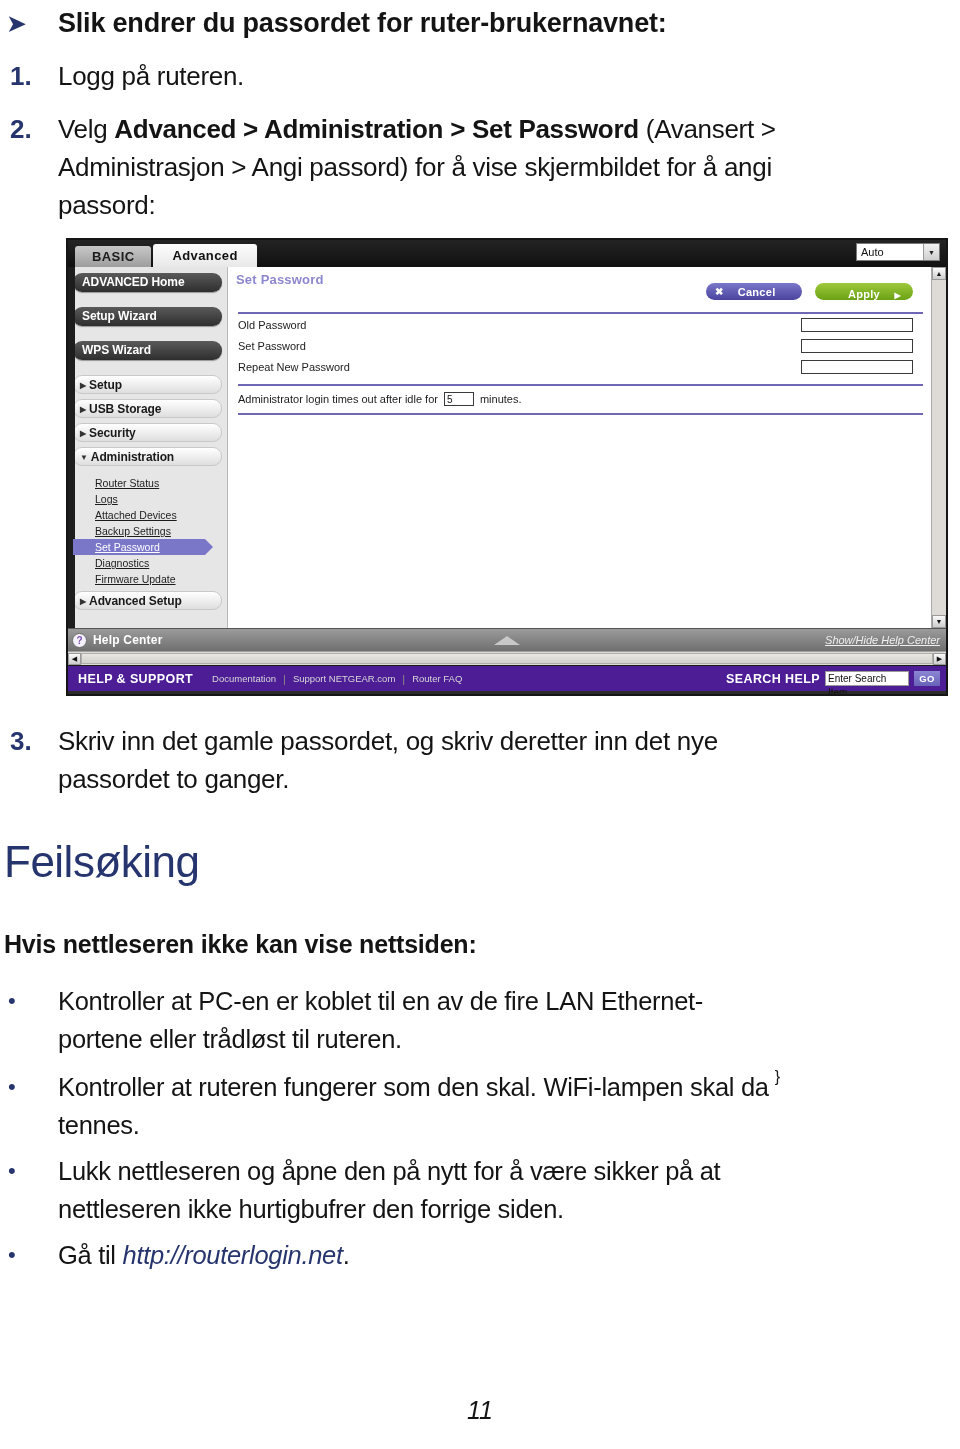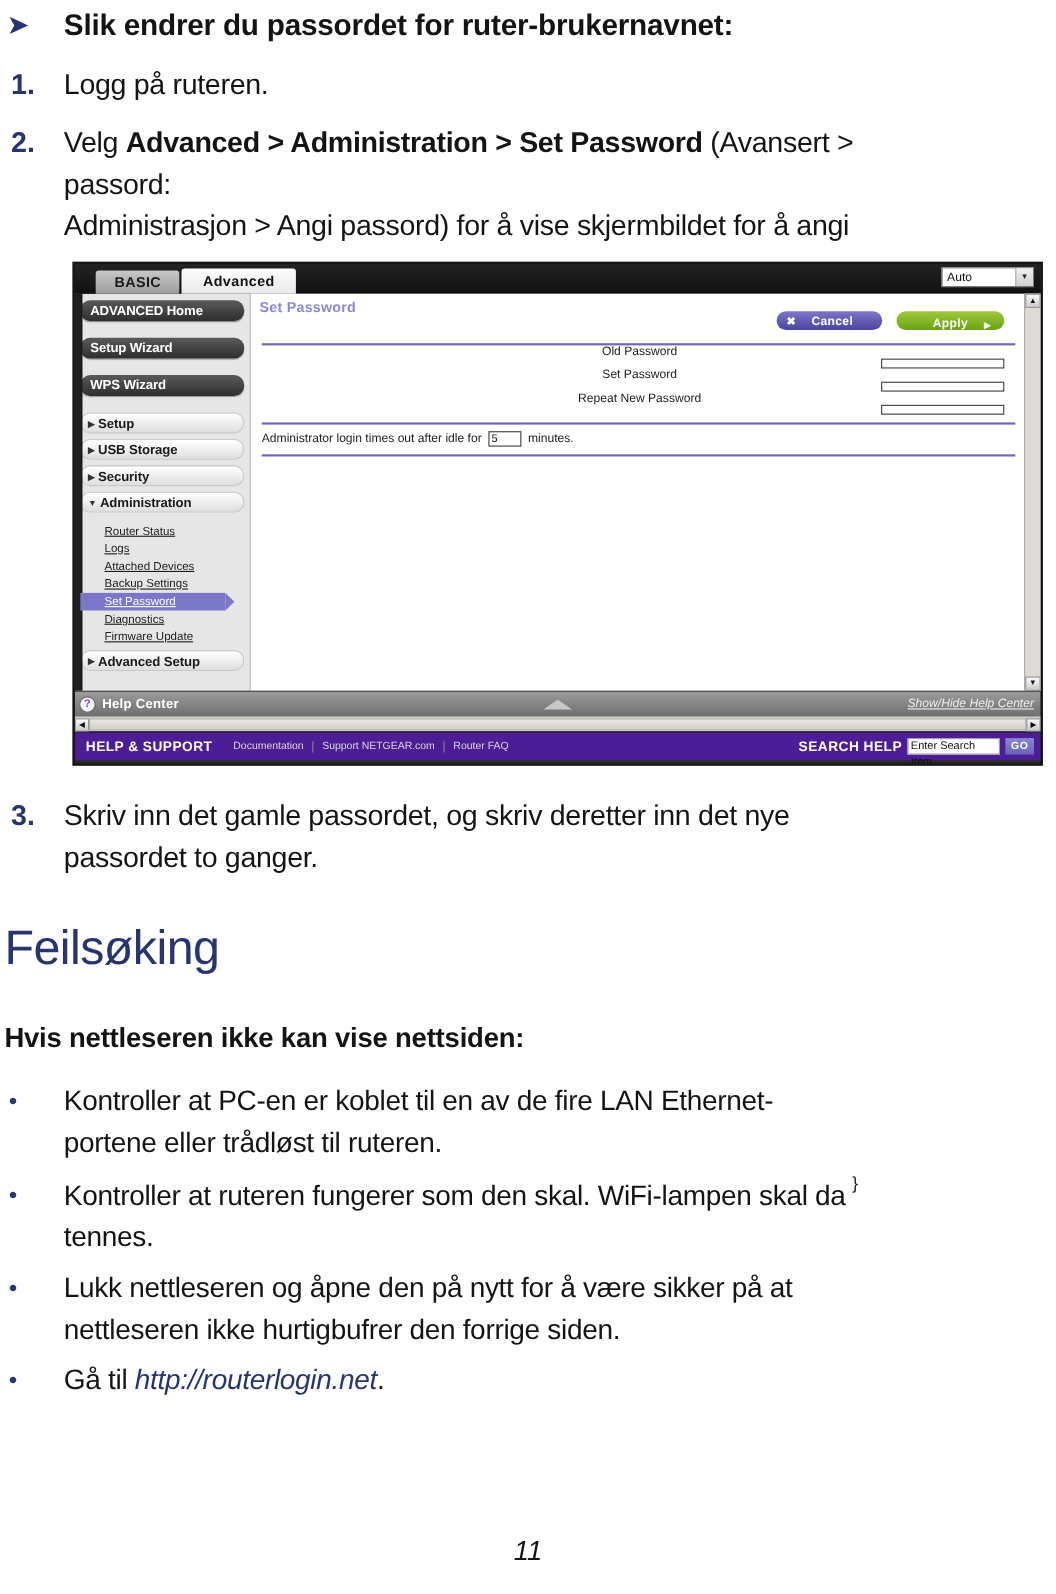--- a/index.html
+++ b/index.html
@@ -148,21 +148,21 @@
     position: relative;
     height: 27px;
     background: #1d1d1d;
     background: linear-gradient(#232323, #101010);
     display: flex;
     align-items: flex-end;
   }
   .rt-tab {
     height: 21px;
     line-height: 21px;
-    margin-left: 19px;
+    margin-left: 7px;
     padding: 0 17px;
     font-size: 13px;
     font-weight: bold;
     color: #1b1b1b;
     background: linear-gradient(#c8c8c8, #9d9d9d);
     border-radius: 3px 3px 0 0;
     letter-spacing: 0.4px;
   }
   .rt-tab.active {
     background: linear-gradient(#fdfdfd, #e8e8e8);
@@ -324,21 +324,20 @@
   }
   .rule {
     height: 2px;
     background: #6e68b5;
     margin: 0 2px;
   }
   .fld-row {
     display: flex;
     align-items: center;
     height: 21px;
-    flex-direction: column;
   }
   .fld-label {
     font-size: 11px;
     color: #1c1c1c;
     padding-left: 2px;
   }
   .fld-input {
     margin-left: auto;
     width: 112px;
     height: 14px;
@@ -515,22 +514,22 @@
   <div class="num-marker">1.</div>
   <div class="num-body">
     <div>Logg på ruteren.</div>
   </div>
 </div>
 
 <div class="num-item" style="top:110px;">
   <div class="num-marker">2.</div>
   <div class="num-body">
     <div><span>Velg </span><b>Advanced &gt; Administration &gt; Set Password</b><span> (Avansert &gt;</span></div>
+    <div>Administrasjon &gt; Angi passord) for å vise skjermbildet for å angi</div>
     <div>passord:</div>
-    <div>Administrasjon &gt; Angi passord) for å vise skjermbildet for å angi</div>
   </div>
 </div>
 
 <div id="router-figure">
 
   <div class="rt-topbar">
     <div class="rt-tab">BASIC</div>
     <div class="rt-tab active">Advanced</div>
     <div class="rt-lang">
       <span>Auto</span>

